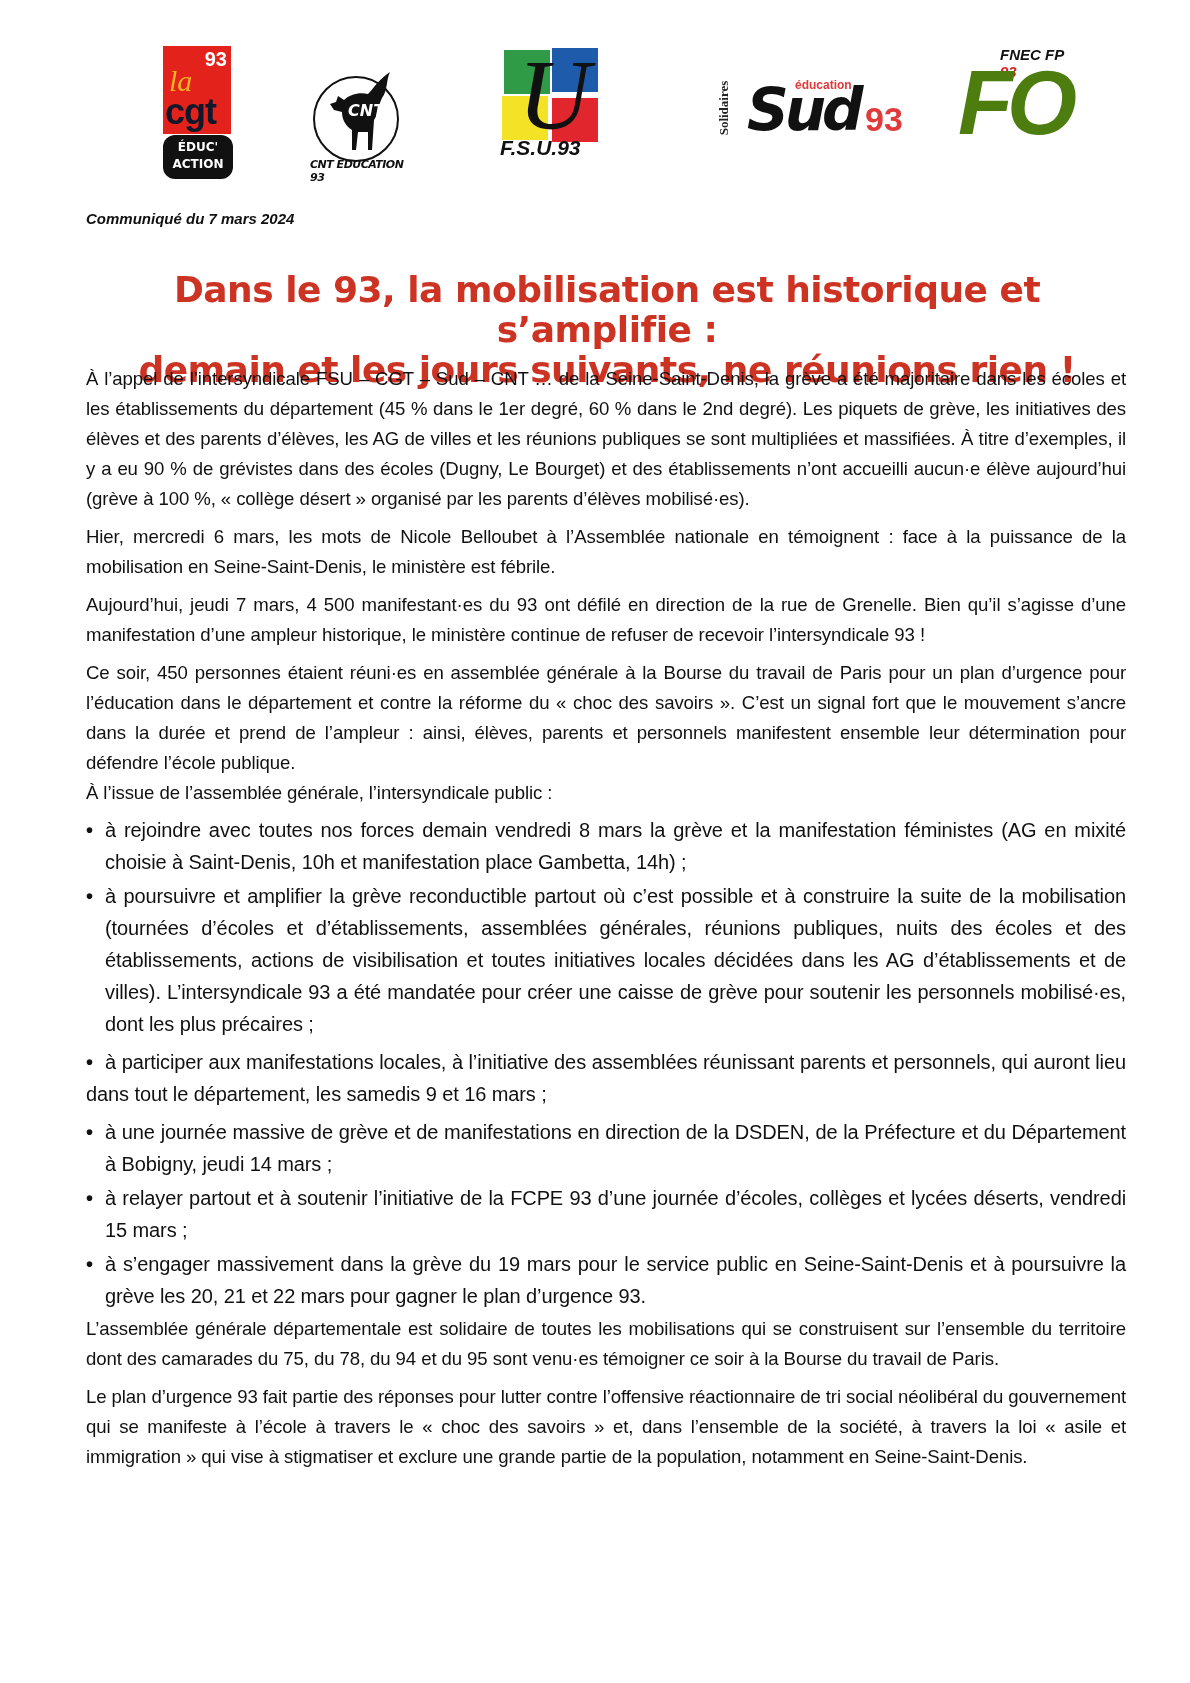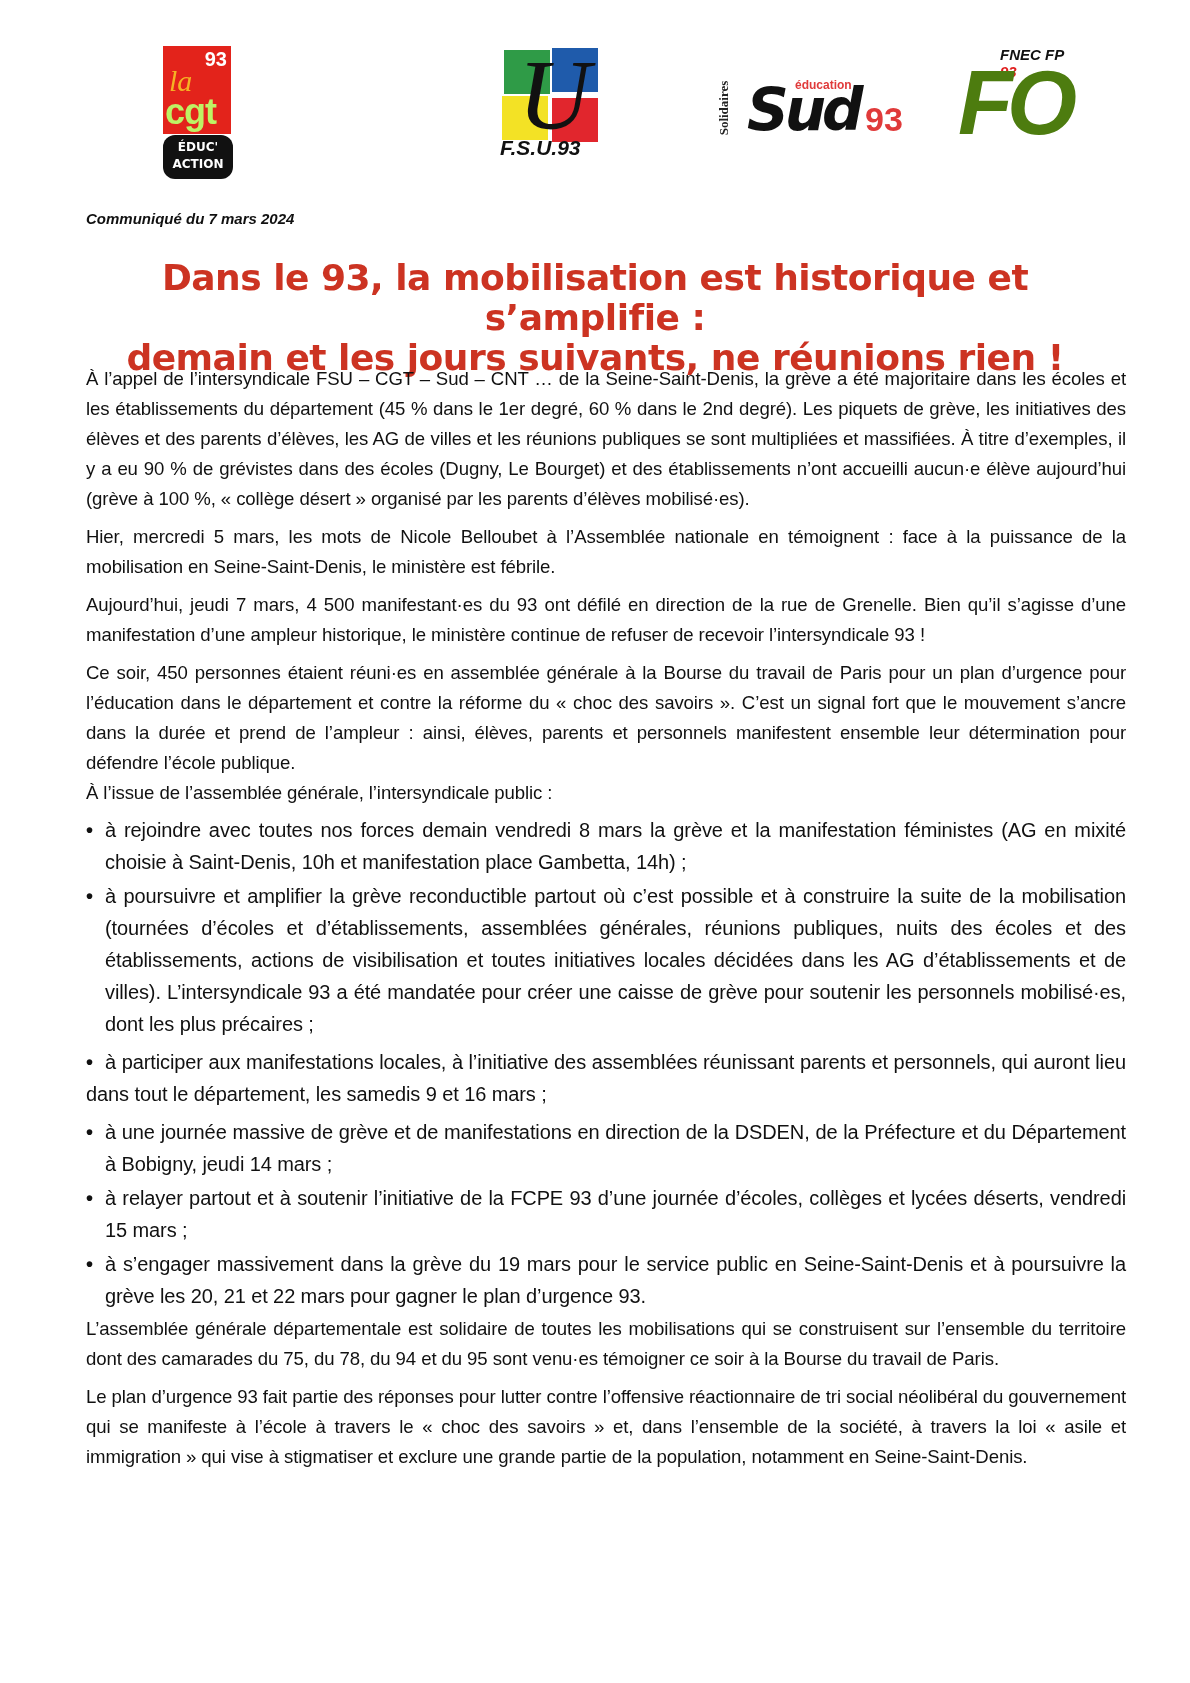--- a/index.html
+++ b/index.html
@@ -6,21 +6,21 @@
     body { width: 1190px; height: 1683px; position: relative; overflow: hidden; font-family: "Liberation Sans", "DejaVu Sans", sans-serif; color: #111; }
 
     .logos { position: absolute; left: 0; top: 0; width: 1190px; height: 200px; }
     .logo { position: absolute; }
 
     
     .cgt { left: 163px; top: 46px; width: 72px; height: 134px; }
     .cgt .red { position: absolute; left: 0; top: 0; width: 68px; height: 88px; background: #e3231b; }
     .cgt .n93 { position: absolute; right: 4px; top: 2px; color: #fff; font-weight: bold; font-size: 20px; font-family: "Liberation Sans", sans-serif; }
     .cgt .la { position: absolute; left: 6px; top: 18px; color: #f5b324; font-style: italic; font-family: "Liberation Serif", serif; font-size: 30px; }
-    .cgt .cgtword { position: absolute; left: 2px; top: 48px; color: #bef264; font-weight: bold; font-size: 36px; letter-spacing: -1px; line-height: 36px; font-family: "Liberation Sans", sans-serif; }
+    .cgt .cgtword { position: absolute; left: 2px; top: 48px; color: #0f172a; font-weight: bold; font-size: 36px; letter-spacing: -1px; line-height: 36px; font-family: "Liberation Sans", sans-serif; }
     .cgt .educ { position: absolute; left: 0; top: 89px; width: 70px; height: 44px; background: #111; border-radius: 12px; color: #fff; font-size: 12px; font-weight: bold; text-align: center; line-height: 17px; padding-top: 4px; box-sizing: border-box; font-family: "DejaVu Sans", sans-serif; }
 
     
     .cnt { left: 310px; top: 54px; width: 100px; height: 122px; }
     .cnt .circle { position: absolute; left: 3px; top: 22px; width: 82px; height: 82px; border: 2px solid #111; border-radius: 50%; }
     .cnt .cat { position: absolute; left: 18px; top: 16px; width: 70px; height: 88px; }
     .cnt .label { position: absolute; left: 0; top: 104px; font-size: 11px; font-weight: bold; font-style: italic; letter-spacing: -0.5px; font-family: "DejaVu Sans", sans-serif; }
 
     
     .fsu { left: 500px; top: 44px; width: 120px; height: 134px; }
@@ -69,20 +69,28 @@
       <span class="n93">93</span>
       <span class="la">la</span>
       <span class="cgtword">cgt</span>
     </div>
     <div class="educ">
       <div>ÉDUC'</div>
       <div>ACTION</div>
     </div>
   </div>
 
+  <div class="logo cnt">
+    <div class="circle"></div>
+    <svg class="cat" viewBox="0 0 70 88">
+      <path d="M62 2 C58 10 60 20 54 28 C50 36 50 44 46 50 L44 80 L40 80 L40 62 L30 62 L28 80 L24 80 L24 60 C18 56 14 50 14 42 L6 40 L2 34 L8 32 L10 26 L16 30 C22 24 32 22 40 24 C46 18 50 10 62 2 Z" fill="#111"></path>
+      <text x="20" y="46" font-family="DejaVu Sans, sans-serif" font-weight="bold" font-size="16" fill="#fff" font-style="italic">CNT</text>
+    </svg>
+    <div class="label">CNT EDUCATION 93</div>
+  </div>
 
   <div class="logo fsu">
     <div class="q g"></div>
     <div class="q b"></div>
     <div class="q y"></div>
     <div class="q r"></div>
     <div class="u">U</div>
     <div class="label">F.S.U.93</div>
   </div>
 
@@ -94,28 +102,28 @@
   </div>
 
   <div class="logo fo">
     <div class="top"><span>FNEC FP </span><span class="red">93</span></div>
     <div class="word">FO</div>
   </div>
 </div>
 
 <div class="date">Communiqué du 7 mars 2024</div>
 
-<h1 class="title" style="margin:0;">
+<h1 class="title" style="margin:12px;">
   <div>Dans le 93, la mobilisation est historique et s’amplifie :</div>
   <div>demain et les jours suivants, ne réunions rien !</div>
 </h1>
 
 <div class="body">
   <p>À l’appel de l’intersyndicale FSU – CGT – Sud – CNT … de la Seine-Saint-Denis, la grève a été majoritaire dans les écoles et les établissements du département (45 % dans le 1er degré, 60 % dans le 2nd degré). Les piquets de grève, les initiatives des élèves et des parents d’élèves, les AG de villes et les réunions publiques se sont multipliées et massifiées. À titre d’exemples, il y a eu 90 % de grévistes dans des écoles (Dugny, Le Bourget) et des établissements n’ont accueilli aucun·e élève aujourd’hui (grève à 100 %, « collège désert » organisé par les parents d’élèves mobilisé·es).</p>
-  <p>Hier, mercredi 5 mars, les mots de Nicole Belloubet à l’Assemblée nationale en témoignent : face à la puissance de la mobilisation en Seine-Saint-Denis, le ministère est fébrile.</p>
+  <p>Hier, mercredi 6 mars, les mots de Nicole Belloubet à l’Assemblée nationale en témoignent : face à la puissance de la mobilisation en Seine-Saint-Denis, le ministère est fébrile.</p>
   <p>Aujourd’hui, jeudi 7 mars, 4 500 manifestant·es du 93 ont défilé en direction de la rue de Grenelle. Bien qu’il s’agisse d’une manifestation d’une ampleur historique, le ministère continue de refuser de recevoir l’intersyndicale 93 !</p>
   <p class="tight">Ce soir, 450 personnes étaient réuni·es en assemblée générale à la Bourse du travail de Paris pour un plan d’urgence pour l’éducation dans le département et contre la réforme du « choc des savoirs ». C’est un signal fort que le mouvement s’ancre dans la durée et prend de l’ampleur : ainsi, élèves, parents et personnels manifestent ensemble leur détermination pour défendre l’école publique.</p>
   <p class="tight">À l’issue de l’assemblée générale, l’intersyndicale public :</p>
 
   <ul class="bullets">
     <li>à rejoindre avec toutes nos forces demain vendredi 8 mars la grève et la manifestation féministes (AG en mixité choisie à Saint-Denis, 10h et manifestation place Gambetta, 14h) ;</li>
     <li style="margin-bottom:6px;">à poursuivre et amplifier la grève reconductible partout où c’est possible et à construire la suite de la mobilisation (tournées d’écoles et d’établissements, assemblées générales, réunions publiques, nuits des écoles et des établissements, actions de visibilisation et toutes initiatives locales décidées dans les AG d’établissements et de villes). L’intersyndicale 93 a été mandatée pour créer une caisse de grève pour soutenir les personnels mobilisé·es, dont les plus précaires ;</li>
     <li class="hang" style="margin-bottom:6px;">à participer aux manifestations locales, à l’initiative des assemblées réunissant parents et personnels, qui auront lieu dans tout le département, les samedis 9 et 16 mars ;</li>
     <li>à une journée massive de grève et de manifestations en direction de la DSDEN, de la Préfecture et du Département à Bobigny, jeudi 14 mars ;</li>
     <li>à relayer partout et à soutenir l’initiative de la FCPE 93 d’une journée d’écoles, collèges et lycées déserts, vendredi 15 mars ;</li>

